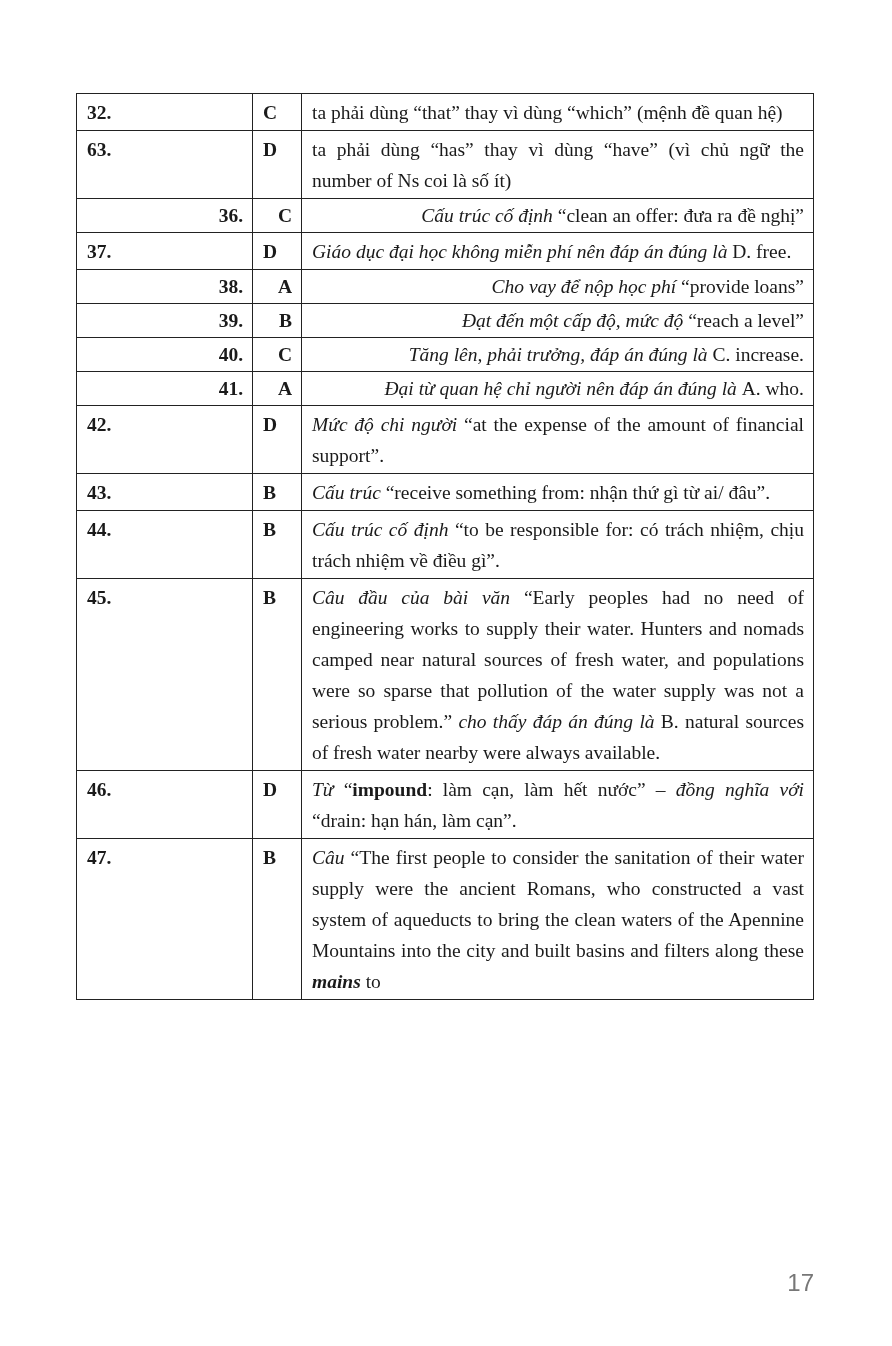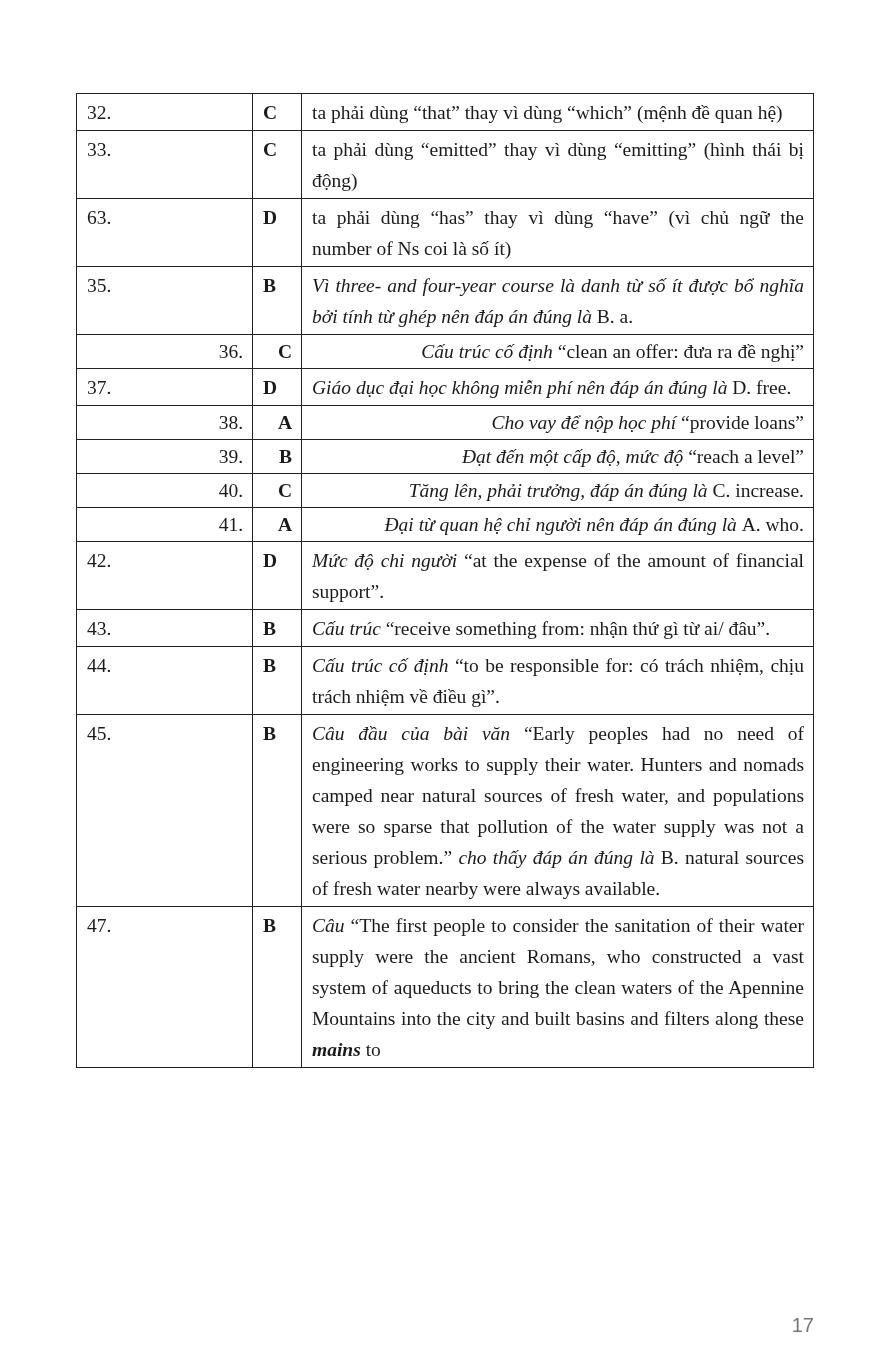--- a/index.html
+++ b/index.html
@@ -8,59 +8,49 @@
   table.answers {
     position: absolute; left: 76px; top: 93px; width: 738px;
     border-collapse: collapse; table-layout: fixed;
     font-family: "Liberation Serif", "DejaVu Serif", serif;
     font-size: 19.5px; color: #1a1a1a;
   }
   table.answers td {
     border: 1.3px solid #222; vertical-align: top;
     padding: 3px 9px 2px 10px; line-height: 31px;
   }
-  td.num { width: 156px; font-weight: normal; padding-left: 12px; }
+  td.num { width: 156px; font-weight: bold; padding-left: 12px; }
   td.key { width: 29px; font-weight: bold; text-align: left; padding-left: 11px; }
   td.expl { text-align: justify; }
   .it { font-style: italic; }
   .b { font-weight: bold; }
   .bi { font-weight: bold; font-style: italic; }
   tr.r1 td { height: 28px; text-align: right; }
   tr.r1 td { line-height: 28px; }
   .page-number {
-    position: absolute; right: 78px; top: 1314px;
+    position: absolute; right: 78px; top: 1269px;
     font-family: "Liberation Sans", "DejaVu Sans", sans-serif;
-    font-size: 20px; color: #777;
+    font-size: 24px; color: #777;
   }
 </style>
 </head>
 <body>
 
 <div class="page">
   <table class="answers">
     <tbody id="answer-body">
         <tr>
           <td class="num">32.</td>
           <td class="key">C</td>
           <td class="expl"><span class="">ta phải dùng “that” thay vì dùng “which” (mệnh đề quan hệ)</span></td>
         </tr>
         <tr>
-          <td class="num">33.</td>
-          <td class="key">C</td>
-          <td class="expl"><span class="">ta phải dùng “emitted” thay vì dùng “emitting” (hình thái bị động)</span></td>
-        </tr>
-        <tr>
           <td class="num">63.</td>
           <td class="key">D</td>
           <td class="expl"><span class="">ta phải dùng “has” thay vì dùng “have” (vì chủ ngữ the number of Ns coi là số ít)</span></td>
-        </tr>
-        <tr>
-          <td class="num">35.</td>
-          <td class="key">B</td>
-          <td class="expl"><span class="it">Vì three- and four-year course là danh từ số ít được bổ nghĩa bởi tính từ ghép nên đáp án đúng là </span><span class="">B. a.</span></td>
         </tr>
         <tr class="r1">
           <td class="num">36.</td>
           <td class="key">C</td>
           <td class="expl"><span class="it">Cấu trúc cố định </span><span class="">“clean an offer: đưa ra đề nghị”</span></td>
         </tr>
         <tr>
           <td class="num">37.</td>
           <td class="key">D</td>
           <td class="expl"><span class="it">Giáo dục đại học không miễn phí nên đáp án đúng là </span><span class="">D. free.</span></td>
@@ -99,20 +89,25 @@
           <td class="num">44.</td>
           <td class="key">B</td>
           <td class="expl"><span class="it">Cấu trúc cố định </span><span class="">“to be responsible for: có trách nhiệm, chịu trách nhiệm về điều gì”.</span></td>
         </tr>
         <tr>
           <td class="num">45.</td>
           <td class="key">B</td>
           <td class="expl"><span class="it">Câu đầu của bài văn </span><span class="">“Early peoples had no need of engineering works to supply their water. Hunters and nomads camped near natural sources of fresh water, and populations were so sparse that pollution of the water supply was not a serious problem.” </span><span class="it">cho thấy đáp án đúng là </span><span class="">B. natural sources of fresh water nearby were always available.</span></td>
         </tr>
         <tr>
+          <td class="num">46.</td>
+          <td class="key">D</td>
+          <td class="expl"><span class="it">Từ </span><span class="">“</span><span class="b">impound</span><span class="">: làm cạn, làm hết nước” – </span><span class="it">đồng nghĩa với </span><span class="">“drain: hạn hán, làm cạn”.</span></td>
+        </tr>
+        <tr>
           <td class="num">47.</td>
           <td class="key">B</td>
           <td class="expl"><span class="it">Câu </span><span class="">“The first people to consider the sanitation of their water supply were the ancient Romans, who constructed a vast system of aqueducts to bring the clean waters of the Apennine Mountains into the city and built basins and filters along these </span><span class="bi">mains</span><span class=""> to</span></td>
         </tr>
       </tbody>
   </table>
   <div class="page-number">17</div>
 </div>
 
 </body></html>

